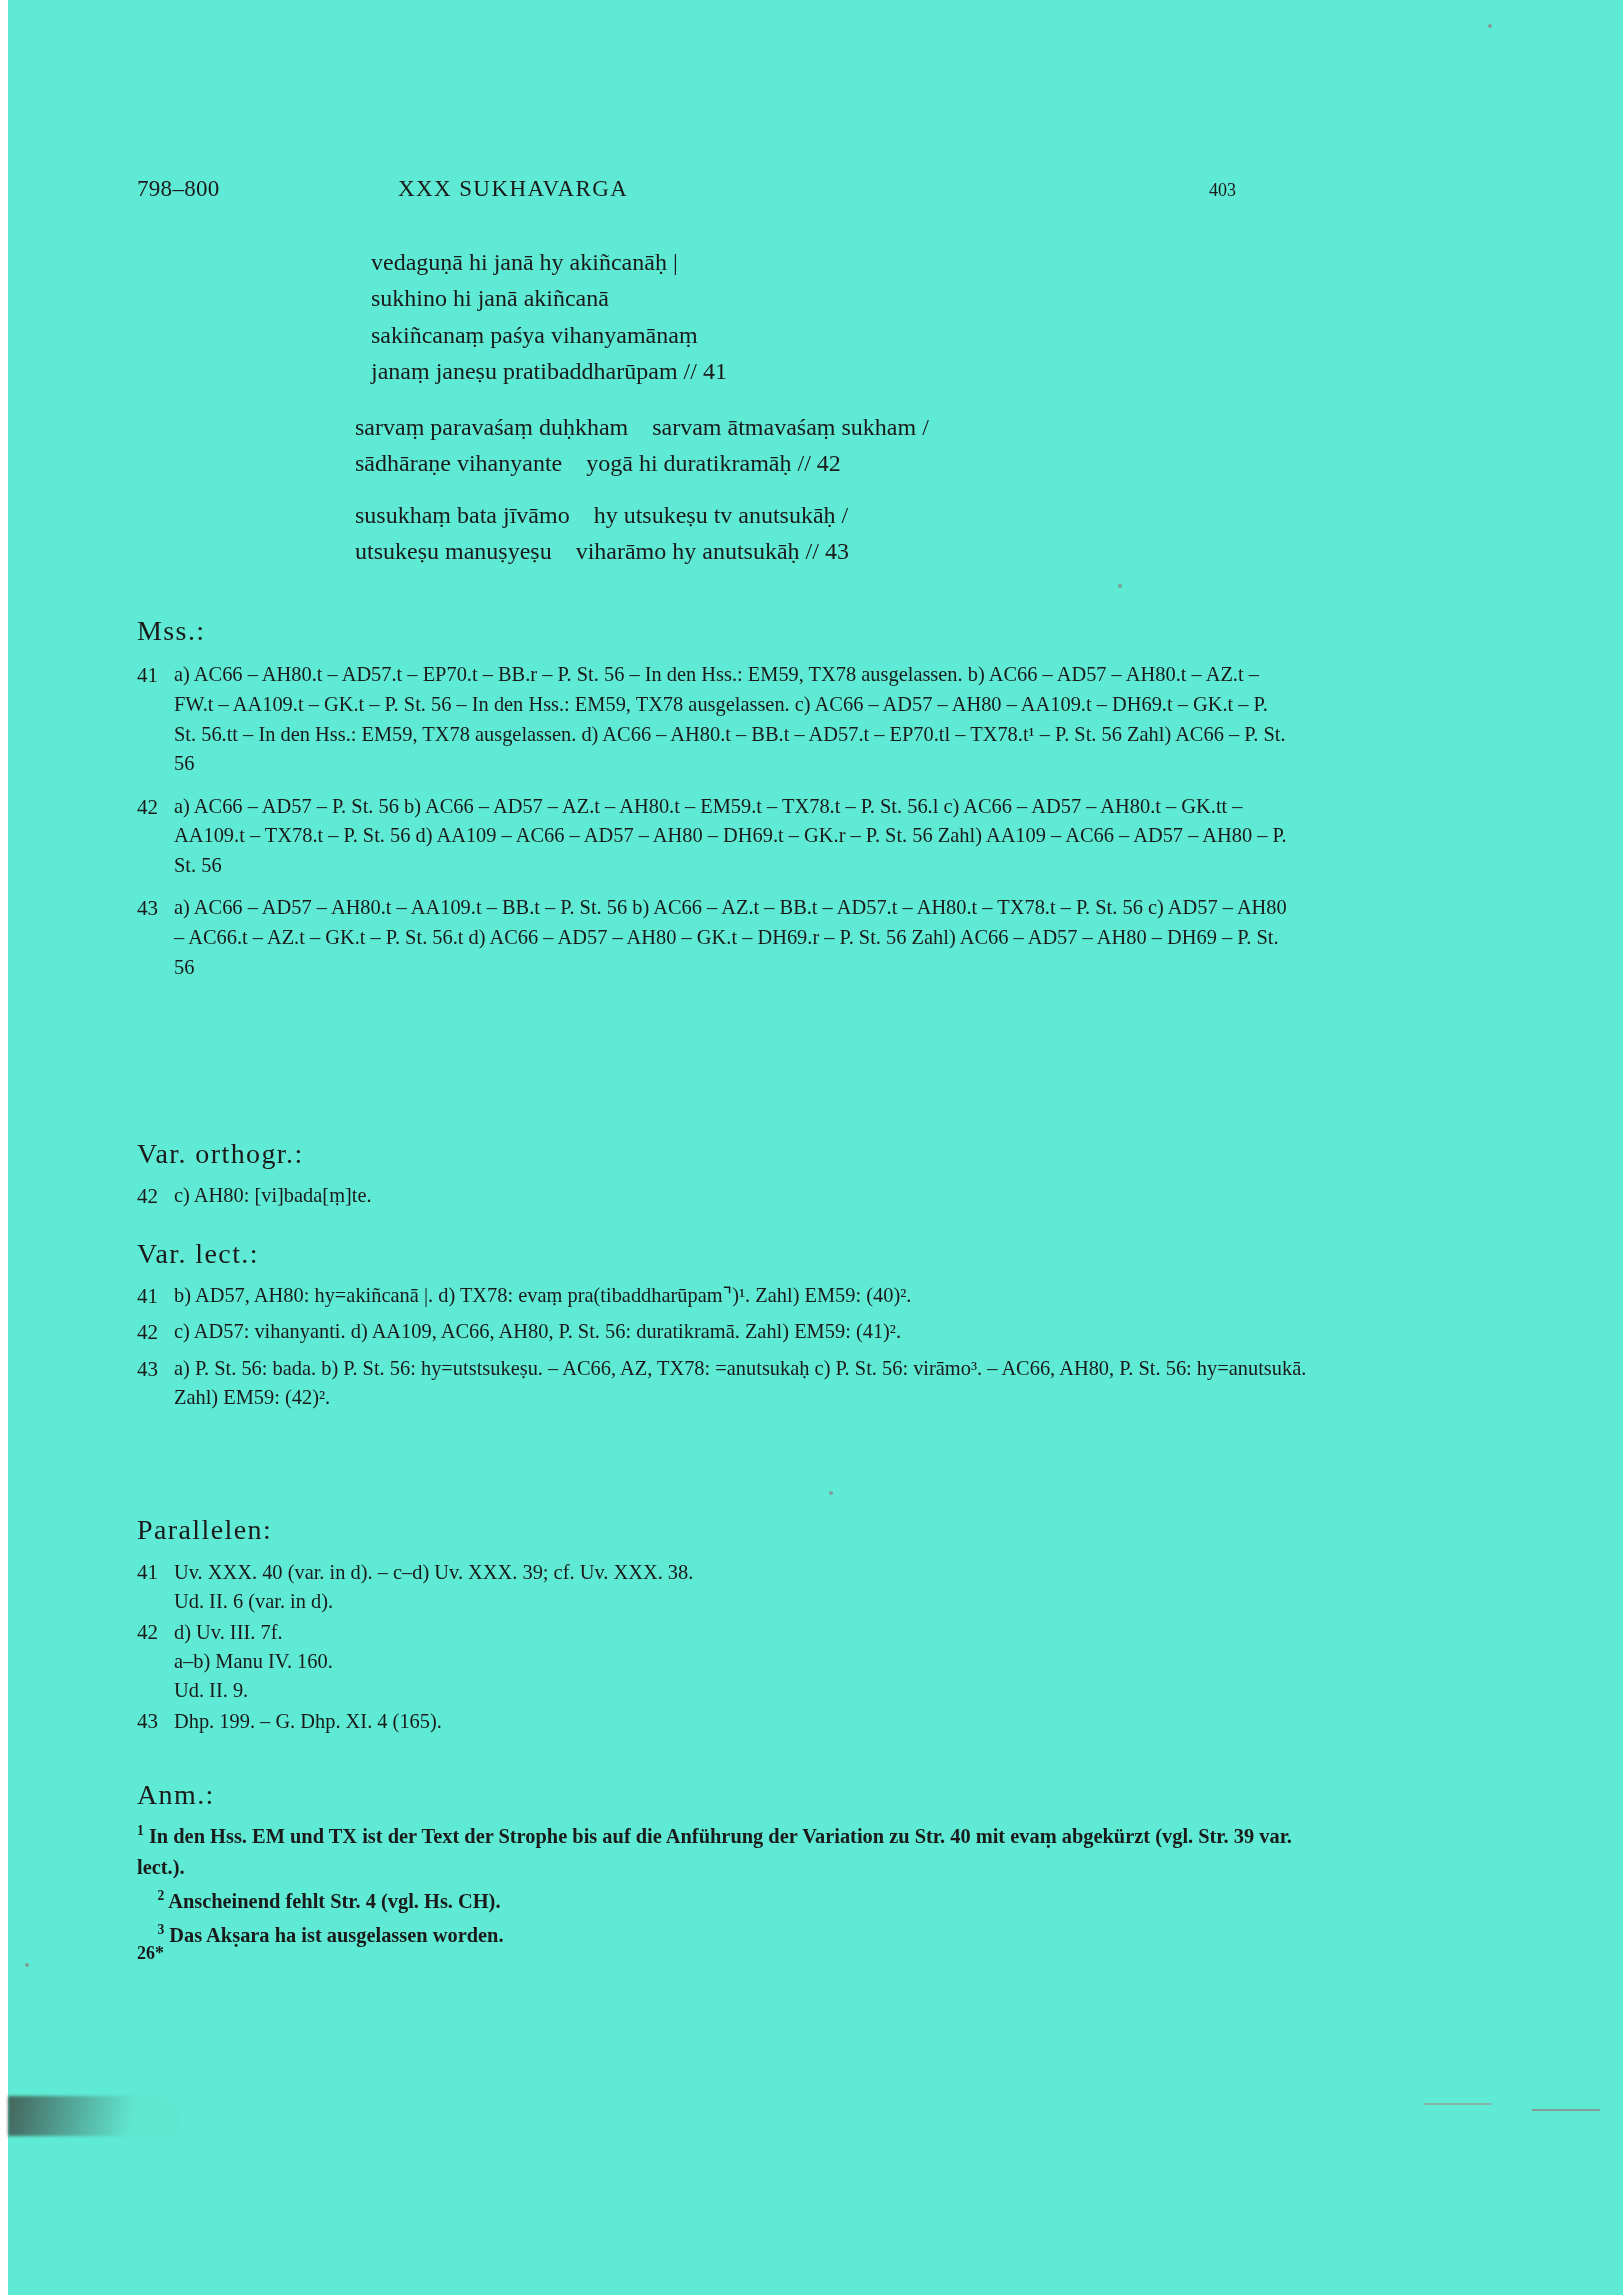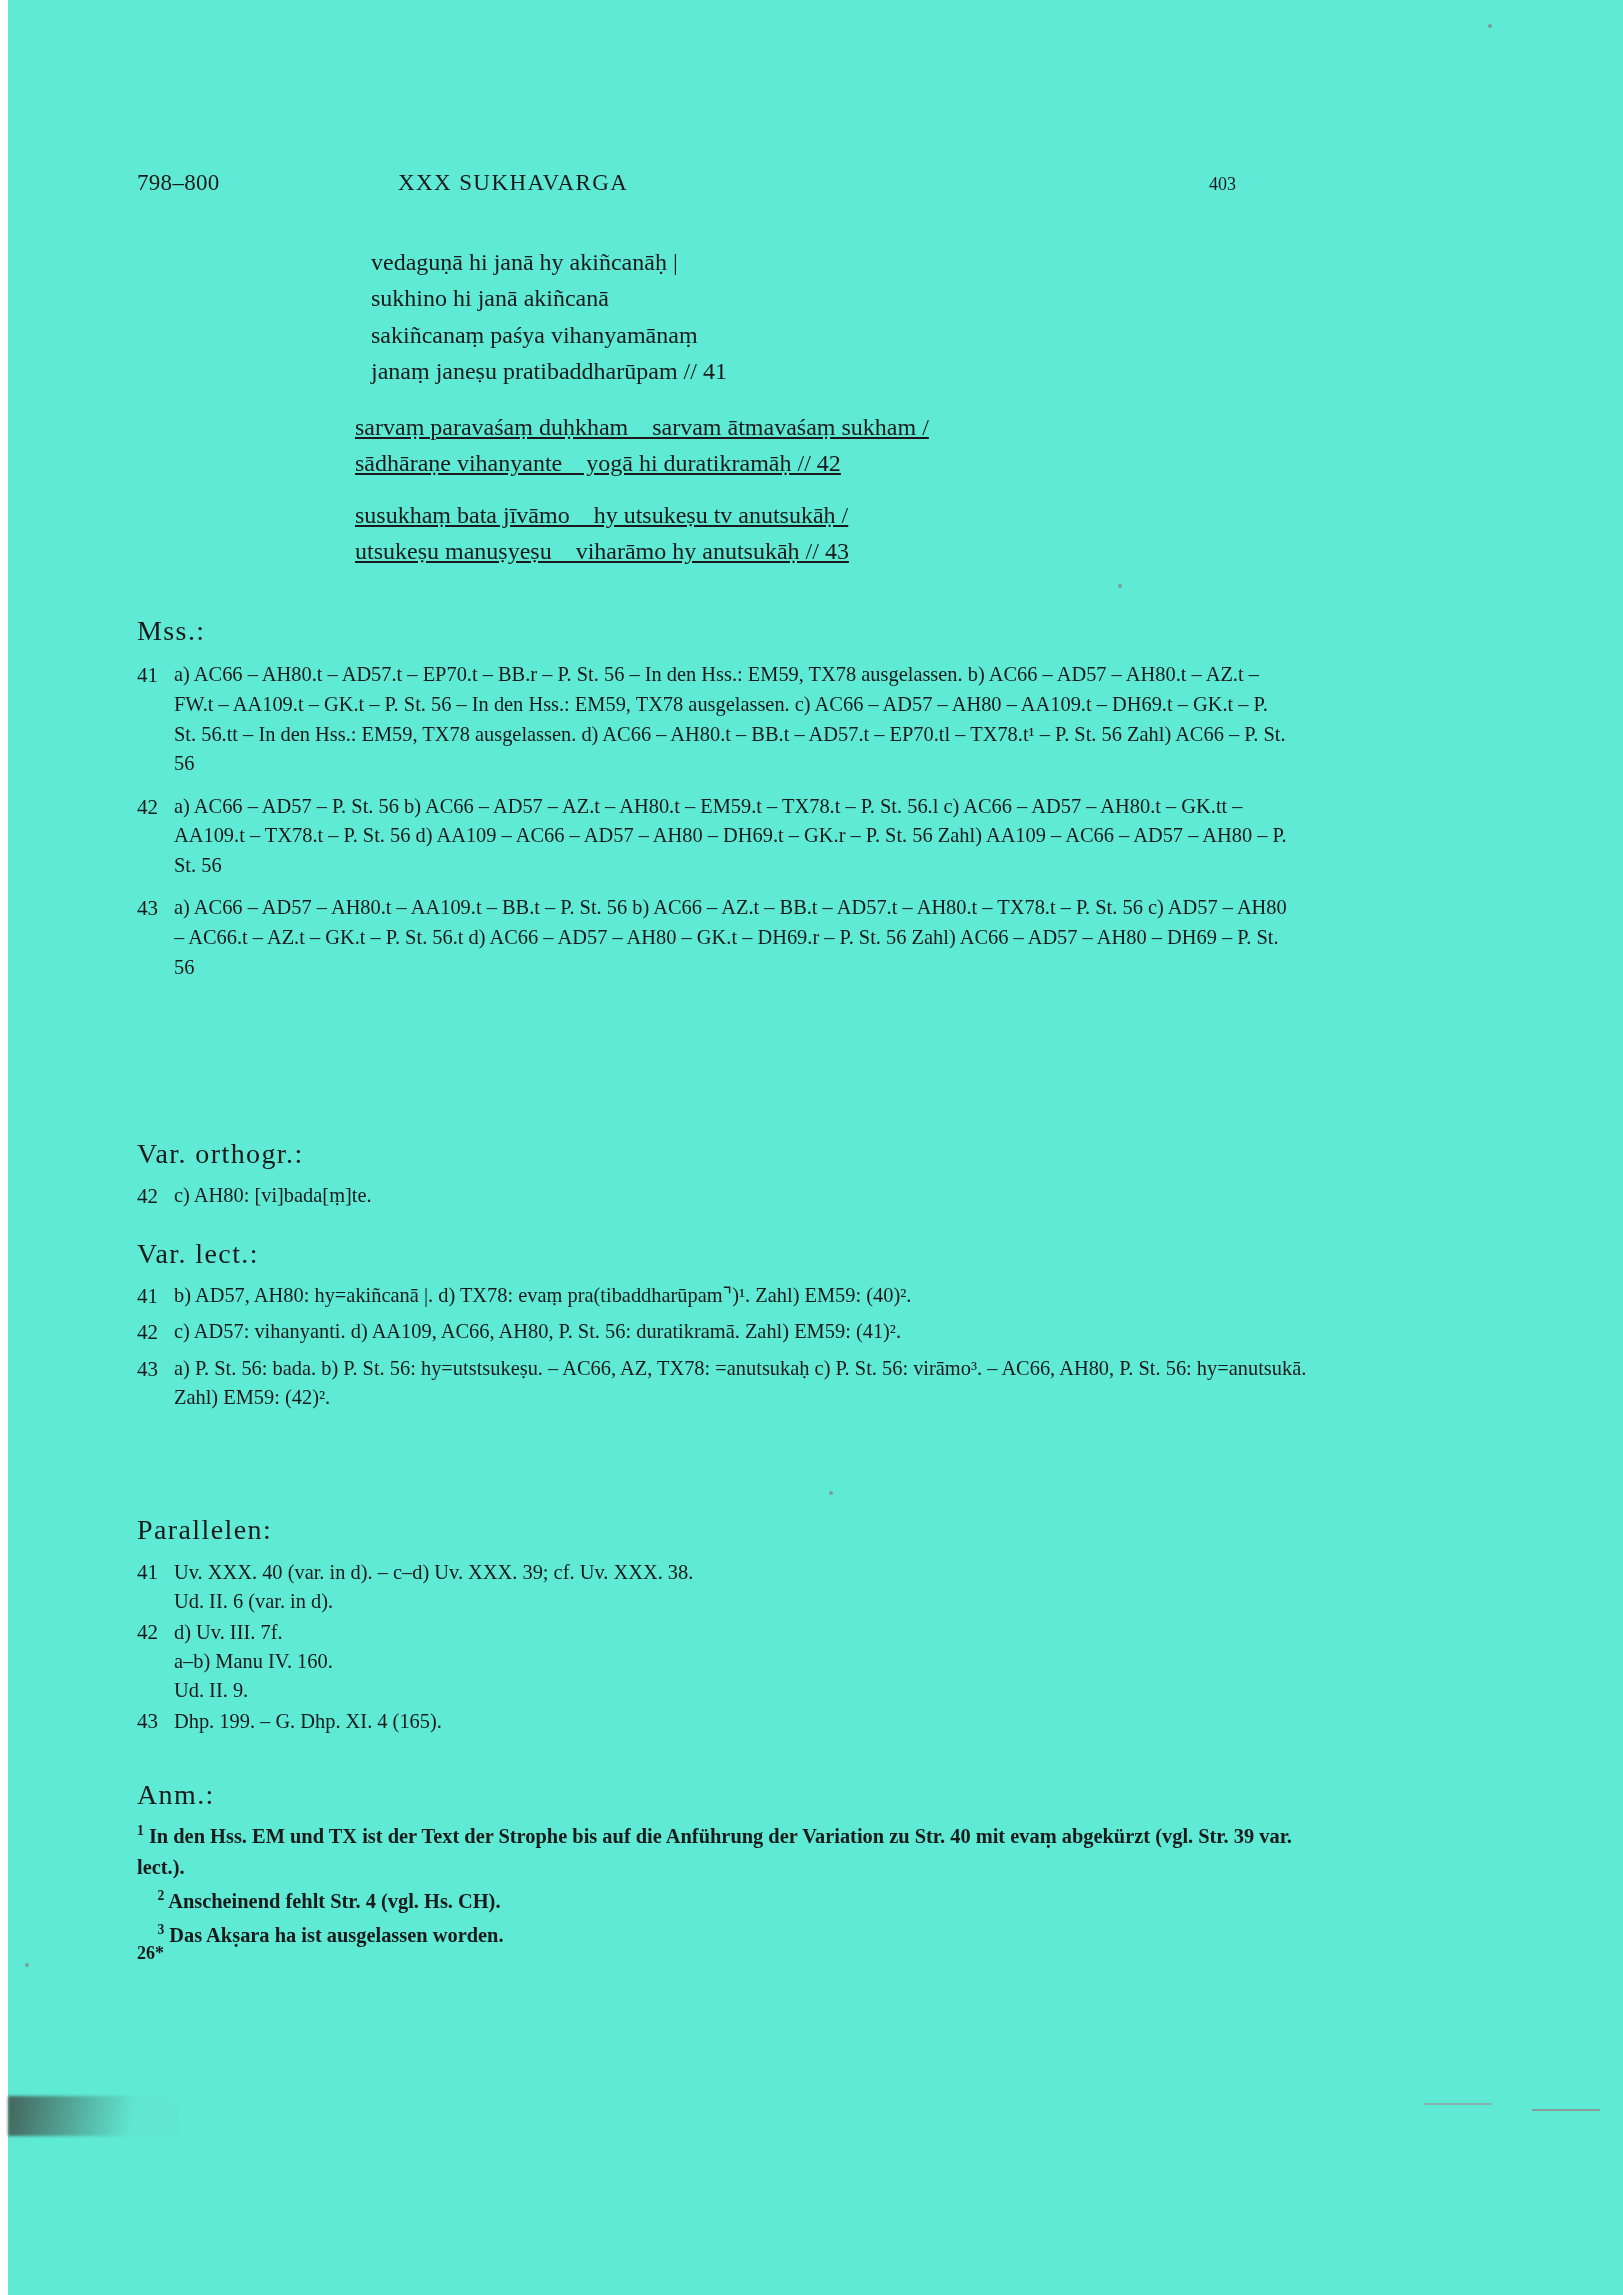--- a/index.html
+++ b/index.html
@@ -34,40 +34,41 @@
   }
   .header .folio-left {
     width: 261px;
     letter-spacing: 0.3px;
   }
   .header .running-title {
     flex: 1;
     text-align: left;
     letter-spacing: 1.4px;
     font-size: 23px;
+    margin-top: 6px;
   }
   .header .folio-right {
     width: 102px;
     text-align: right;
     font-size: 18px;
     font-weight: 400;
   }
   
   .verses {
     position: absolute;
     left: 363px;
     top: 244px;
     width: 1076px;
     font-size: 24px;
     line-height: 1.52;
   }
   .verse-block { margin-bottom: 14.7px; }
   .verse-block.v41 { margin-bottom: 19px; }
   .verse-line { white-space: pre; }
-  .verse-block.v42, .verse-block.v43 { margin-left: -16px; text-decoration: underline; }
+  .verse-block.v42, .verse-block.v43 { margin-left: -16px; }
   
   .sec-head {
     position: absolute;
     font-size: 28px;
     letter-spacing: 1.4px;
   }
   
   .app {
     position: absolute;
     font-size: 20.4px;

